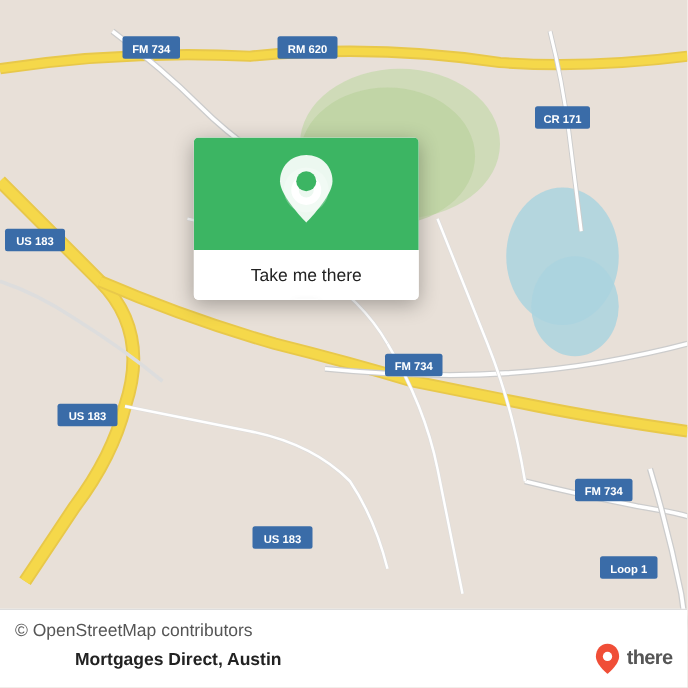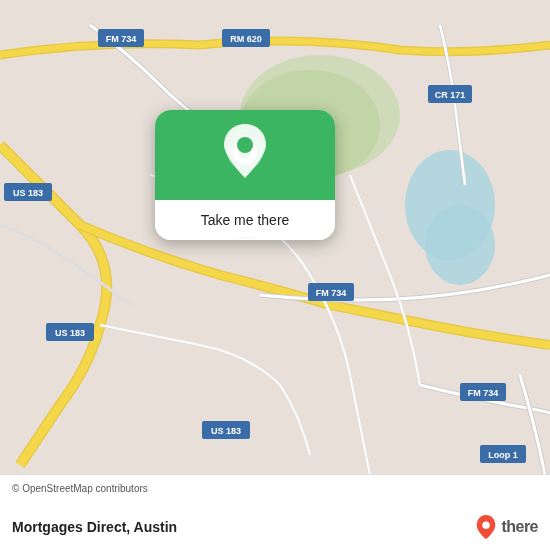--- a/index.html
+++ b/index.html
@@ -20,21 +20,21 @@
       width: 100%; height: 100%;
     }
 
     
     #popup-card {
       position: absolute;
       top: 110px;
       left: 155px;
       width: 180px;
       background: white;
-      border-radius: 16px;
+      border-radius: 4px;
       box-shadow: 0 4px 16px rgba(0,0,0,0.3);
       overflow: hidden;
       display: flex;
       flex-direction: column;
       align-items: center;
     }
 
     #popup-green-area {
       width: 100%;
       background-color: #3cb563;
@@ -65,29 +65,30 @@
     
     #bottom-bar {
       position: absolute;
       bottom: 0; left: 0; right: 0;
       background: white;
       padding: 8px 12px 10px 12px;
       border-top: 1px solid #ddd;
     }
 
     #osm-credit {
-      font-size: 10px;
+      font-size: 14px;
       color: #555;
-      margin-bottom: 20px;
+      margin-bottom: 2px;
     }
 
     #location-row {
       display: flex;
       align-items: center;
       justify-content: space-between;
+      margin-left: 48px;
     }
 
     #location-text {
       font-size: 14px;
       font-weight: 600;
       color: #222;
     }
 
     #moovit-logo {
       display: flex;

